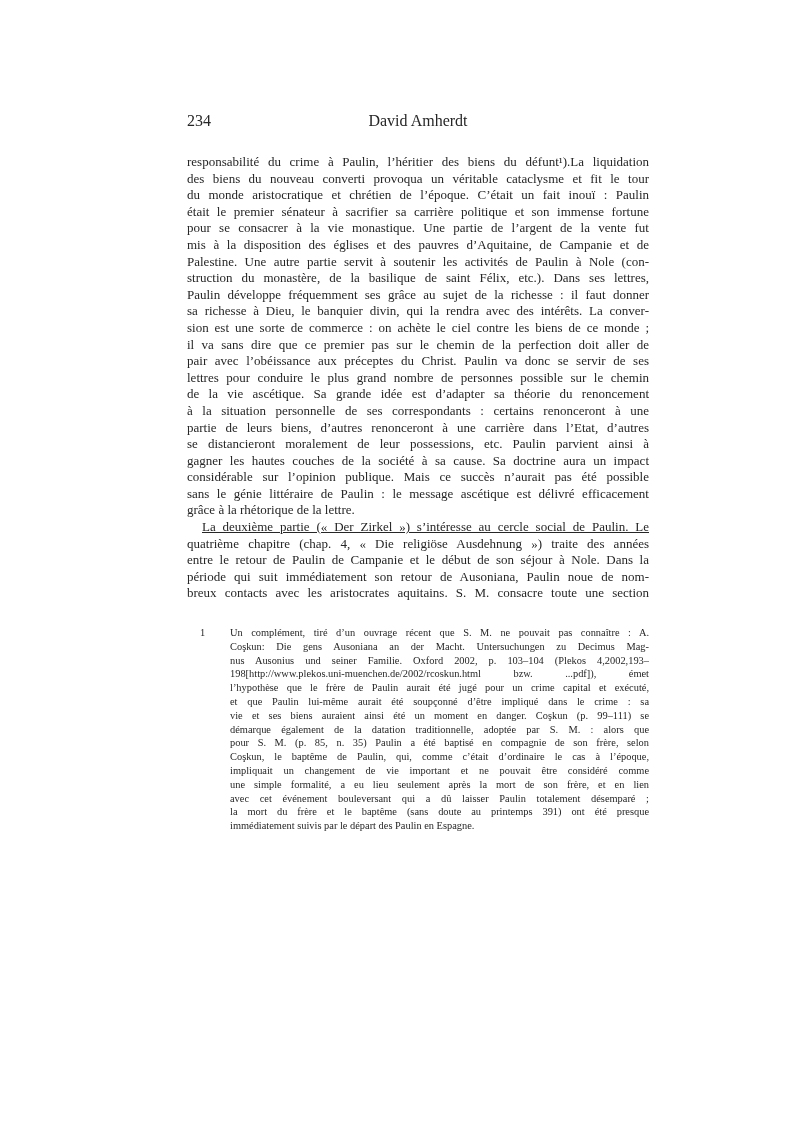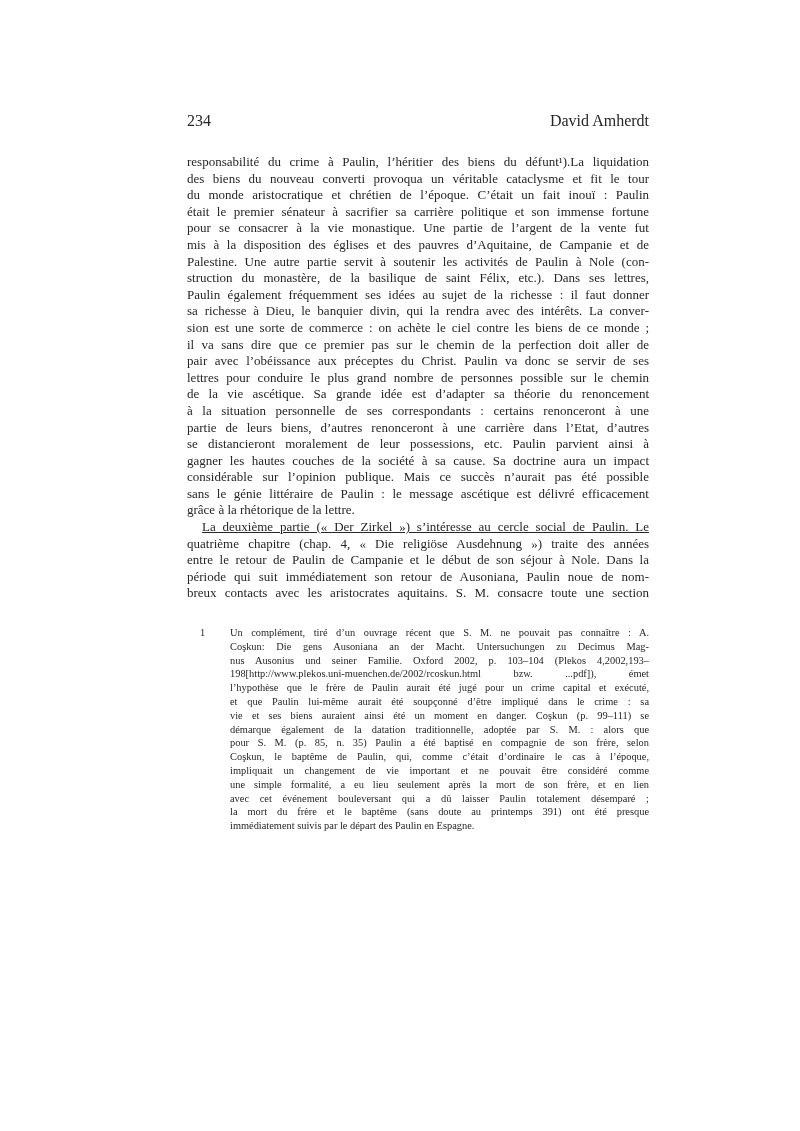--- a/index.html
+++ b/index.html
@@ -25,21 +25,21 @@
     font-size: 16px;
     line-height: 18px;
   }
   .pagenum {
     position: absolute;
     left: 0;
     top: 0;
   }
   .running {
     display: block;
-    text-align: right;
+    text-align: center;
   }
   .body-text {
     position: absolute;
     left: 187px;
     top: 154px;
     width: 462px;
     font-size: 13px;
     line-height: 16.6px;
   }
   .tline {
@@ -83,21 +83,21 @@
   <div class="body-text">
     <div class="para">
         <div class="tline">responsabilité du crime à Paulin, l’héritier des biens du défunt¹).La liquidation</div>
         <div class="tline">des biens du nouveau converti provoqua un véritable cataclysme et fit le tour</div>
         <div class="tline">du monde aristocratique et chrétien de l’époque. C’était un fait inouï : Paulin</div>
         <div class="tline">était le premier sénateur à sacrifier sa carrière politique et son immense fortune</div>
         <div class="tline">pour se consacrer à la vie monastique. Une partie de l’argent de la vente fut</div>
         <div class="tline">mis à la disposition des églises et des pauvres d’Aquitaine, de Campanie et de</div>
         <div class="tline">Palestine. Une autre partie servit à soutenir les activités de Paulin à Nole (con-</div>
         <div class="tline">struction du monastère, de la basilique de saint Félix, etc.). Dans ses lettres,</div>
-        <div class="tline">Paulin également fréquemment ses idées au sujet de la richesse : il faut donner</div>
+        <div class="tline">Paulin développe fréquemment ses grâce au sujet de la richesse : il faut donner</div>
         <div class="tline">sa richesse à Dieu, le banquier divin, qui la rendra avec des intérêts. La conver-</div>
         <div class="tline">sion est une sorte de commerce : on achète le ciel contre les biens de ce monde ;</div>
         <div class="tline">il va sans dire que ce premier pas sur le chemin de la perfection doit aller de</div>
         <div class="tline">pair avec l’obéissance aux préceptes du Christ. Paulin va donc se servir de ses</div>
         <div class="tline">lettres pour conduire le plus grand nombre de personnes possible sur le chemin</div>
         <div class="tline">de la vie ascétique. Sa grande idée est d’adapter sa théorie du renoncement</div>
         <div class="tline">à la situation personnelle de ses correspondants : certains renonceront à une</div>
         <div class="tline">partie de leurs biens, d’autres renonceront à une carrière dans l’Etat, d’autres</div>
         <div class="tline">se distancieront moralement de leur possessions, etc. Paulin parvient ainsi à</div>
         <div class="tline">gagner les hautes couches de la société à sa cause. Sa doctrine aura un impact</div>

